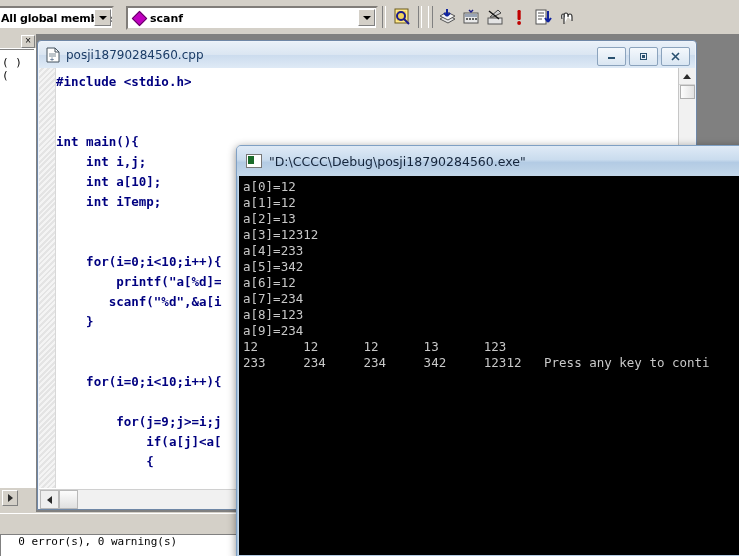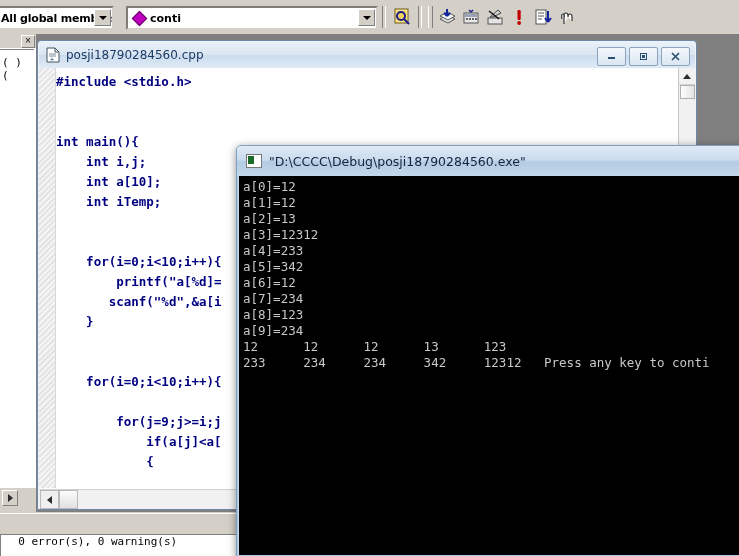--- a/index.html
+++ b/index.html
@@ -217,21 +217,21 @@
 
   <div class="combo" id="combo-scope">
     <span class="combo-text">All global members</span>
     <span class="combo-btn">
       <span class="arrow-dn"></span>
     </span>
   </div>
 
   <div class="combo" id="combo-func">
     <span class="diamond"></span>
-    <span class="combo-text">conti</span>
+    <span class="combo-text">scanf</span>
     <span class="combo-btn">
       <span class="arrow-dn"></span>
     </span>
   </div>
 
   <div class="tb-sep"></div>
 
   <div class="tb-btn">
     <svg width="20" height="20" viewBox="0 0 20 20">
       <rect x="3" y="2" width="13" height="14" fill="#ffe88a" stroke="#6b5a1e"></rect>

